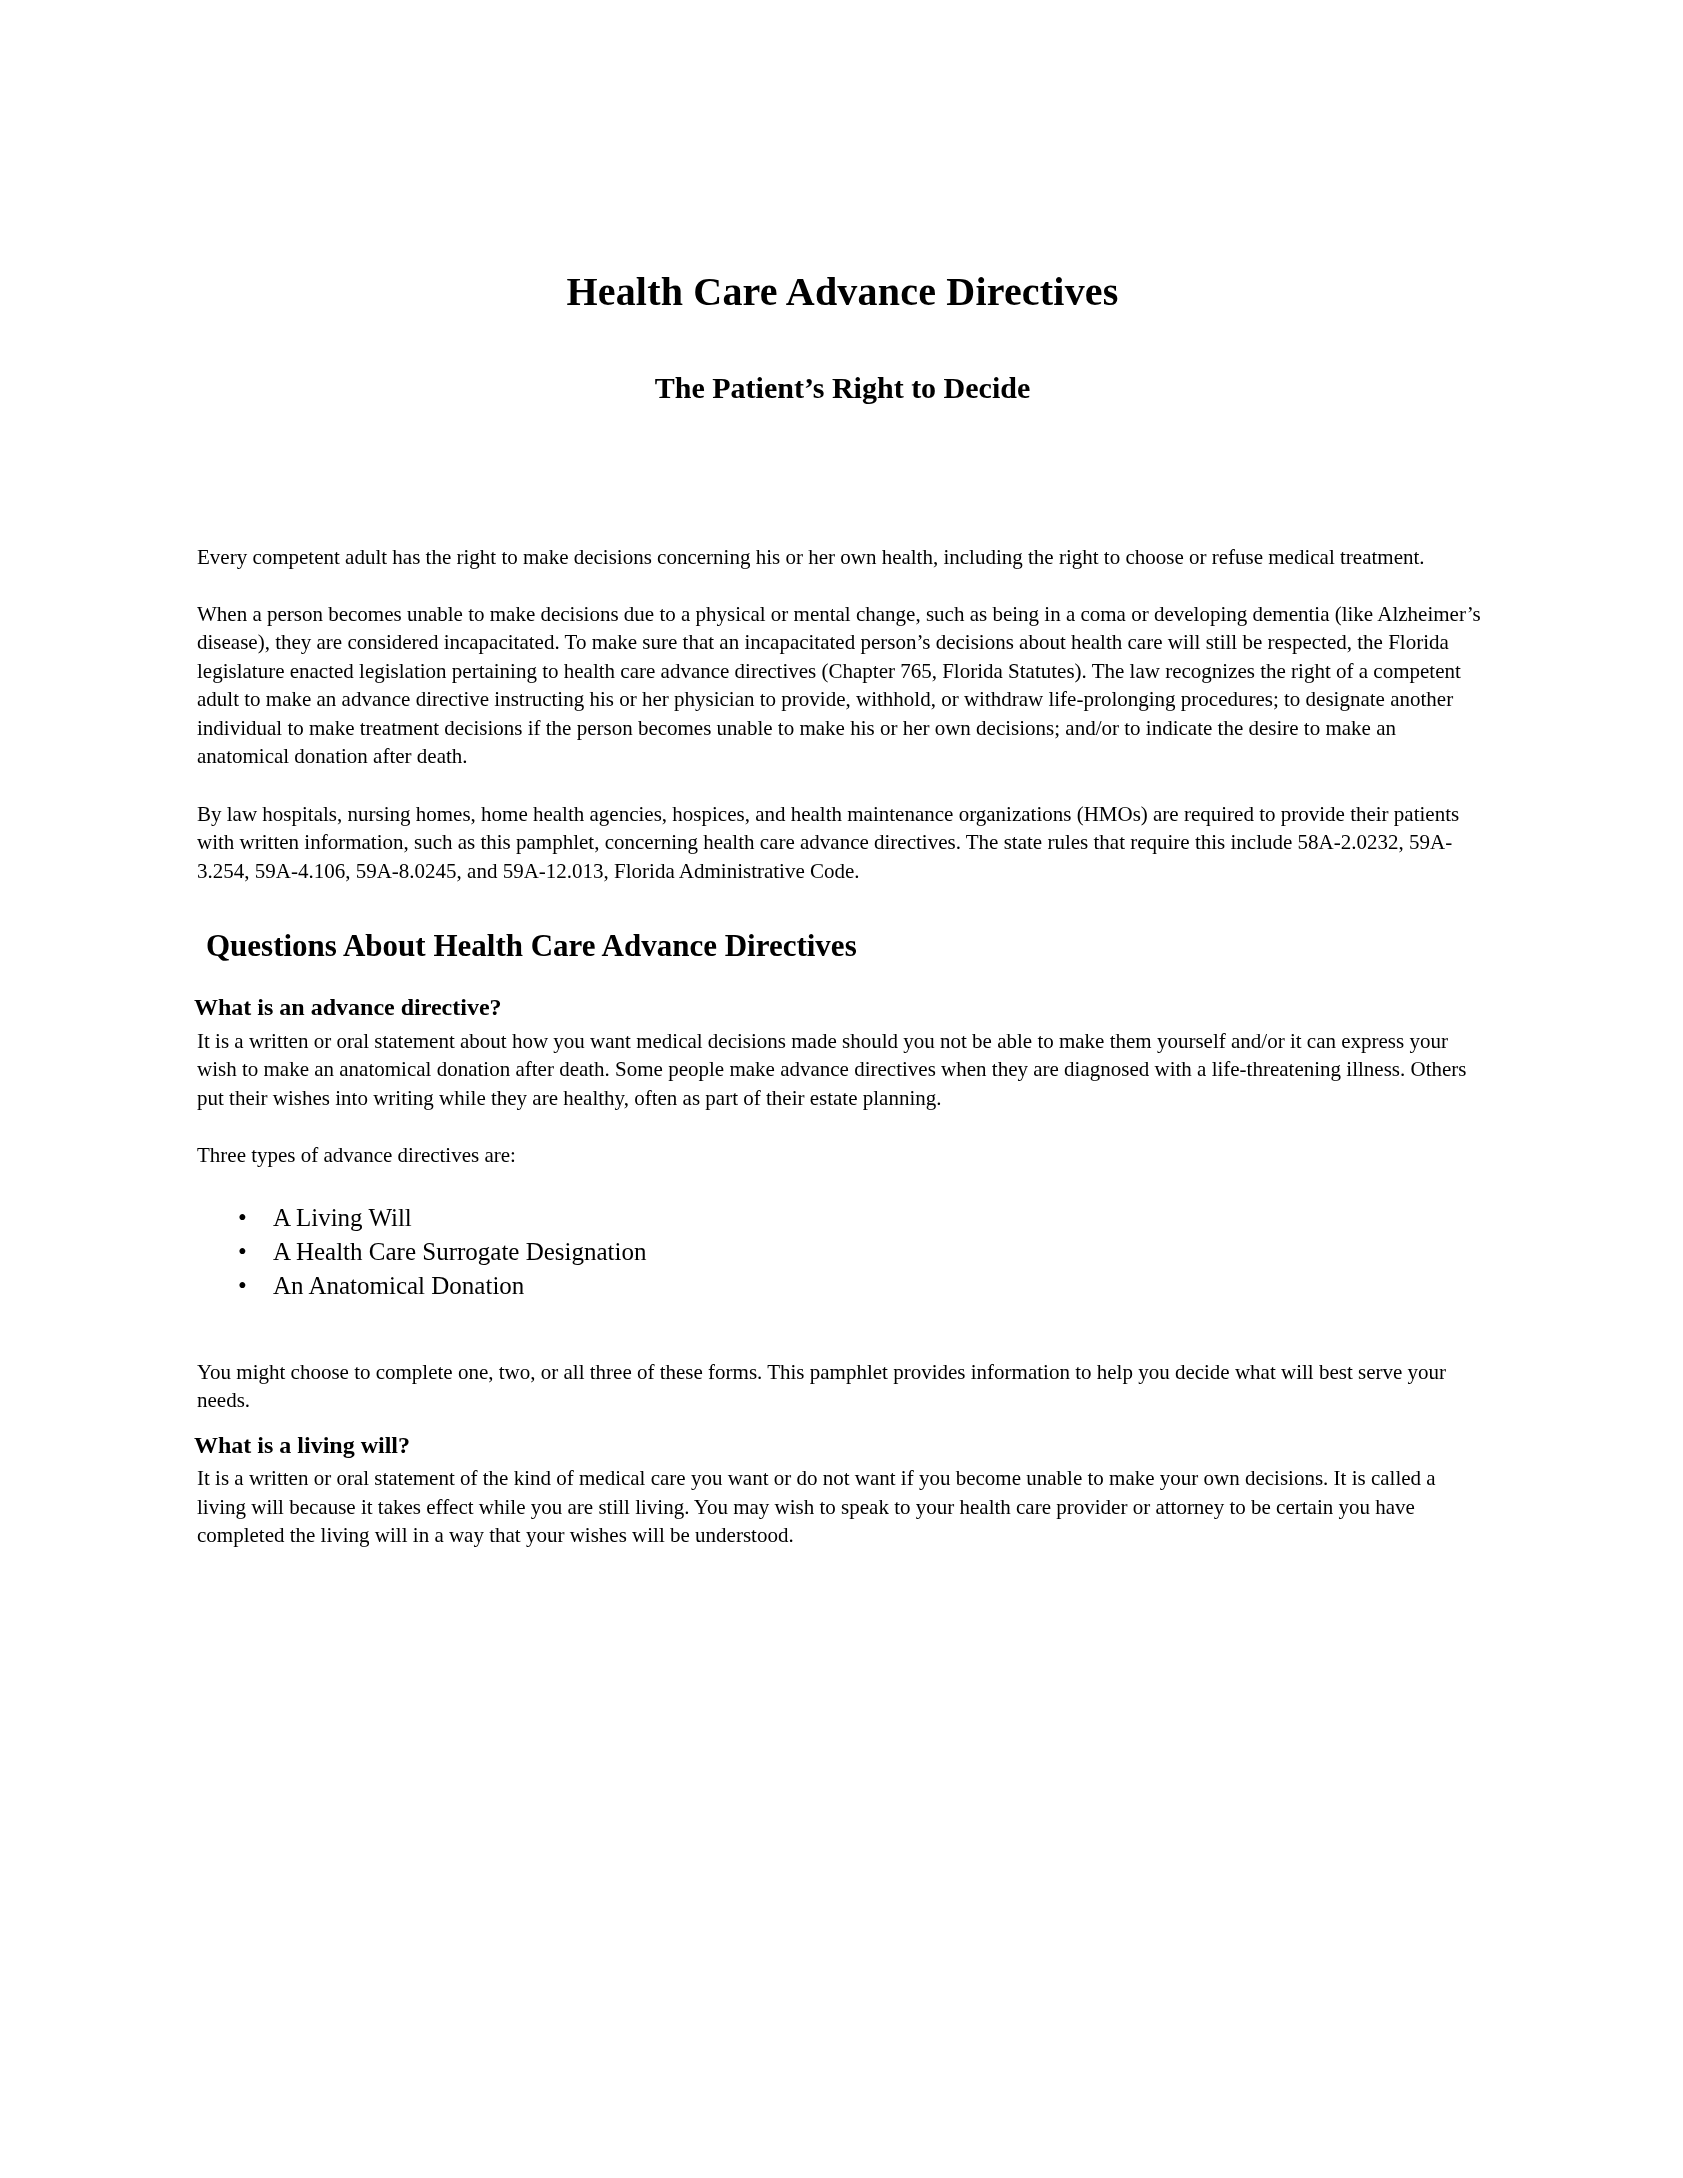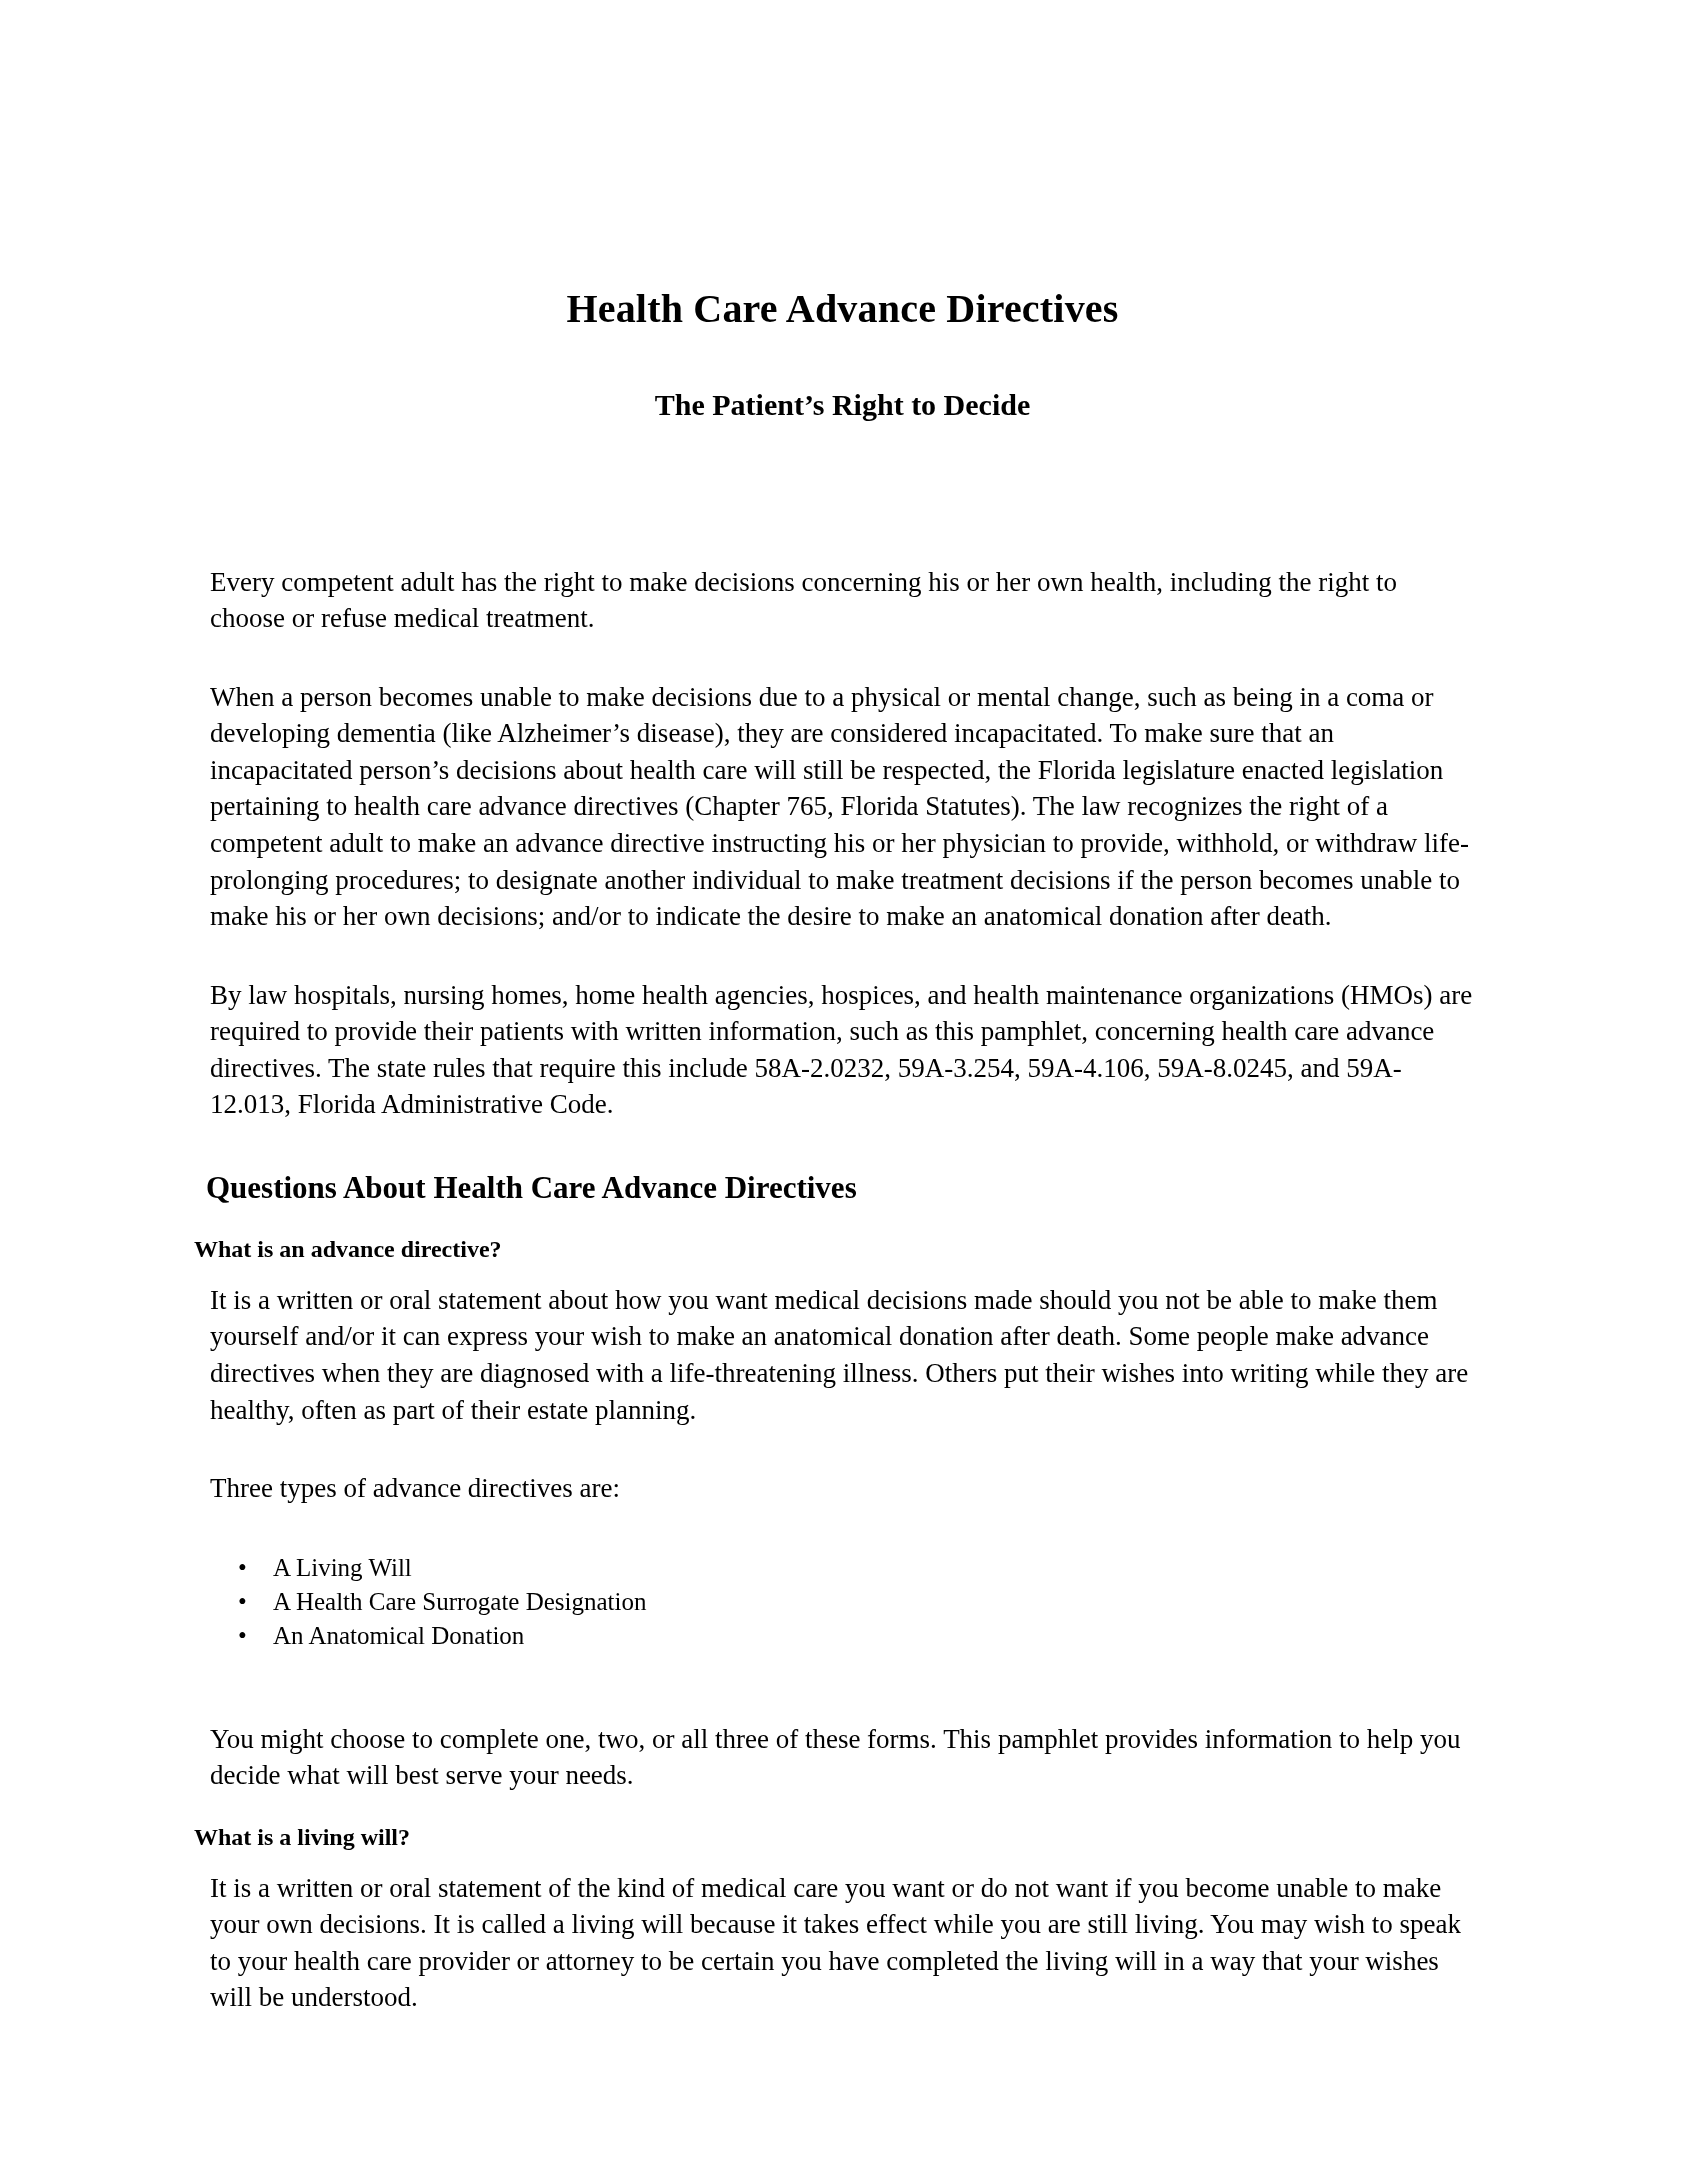--- a/index.html
+++ b/index.html
@@ -20,21 +20,21 @@
     width: 1683px;
     height: 2178px;
     background: #ffffff;
     box-sizing: border-box;
     padding: 0;
     overflow: hidden;
   }
   .content {
     position: absolute;
     left: 194px;
-    top: 17px;
+    top: 0;
     width: 1297px;
   }
 
   
   .doc-title {
     text-align: center;
     font-size: 40px;
     font-weight: bold;
     line-height: 1.15;
     margin: 0;
@@ -62,23 +62,23 @@
   .q-heading {
     font-size: 24px;
     font-weight: bold;
     line-height: 1.32;
     margin: 0;
     padding-top: 12px;
   }
 
   
   .para {
-    font-size: 27px;
+    font-size: 21px;
     line-height: 1.355;
-    margin: 16px;
+    margin: 3px;
     text-align: left;
   }
   .para + .para {
     padding-top: 26px;
   }
   .q-heading + .para {
     padding-top: 0;
   }
   .para.first-body {
     padding-top: 125px;

